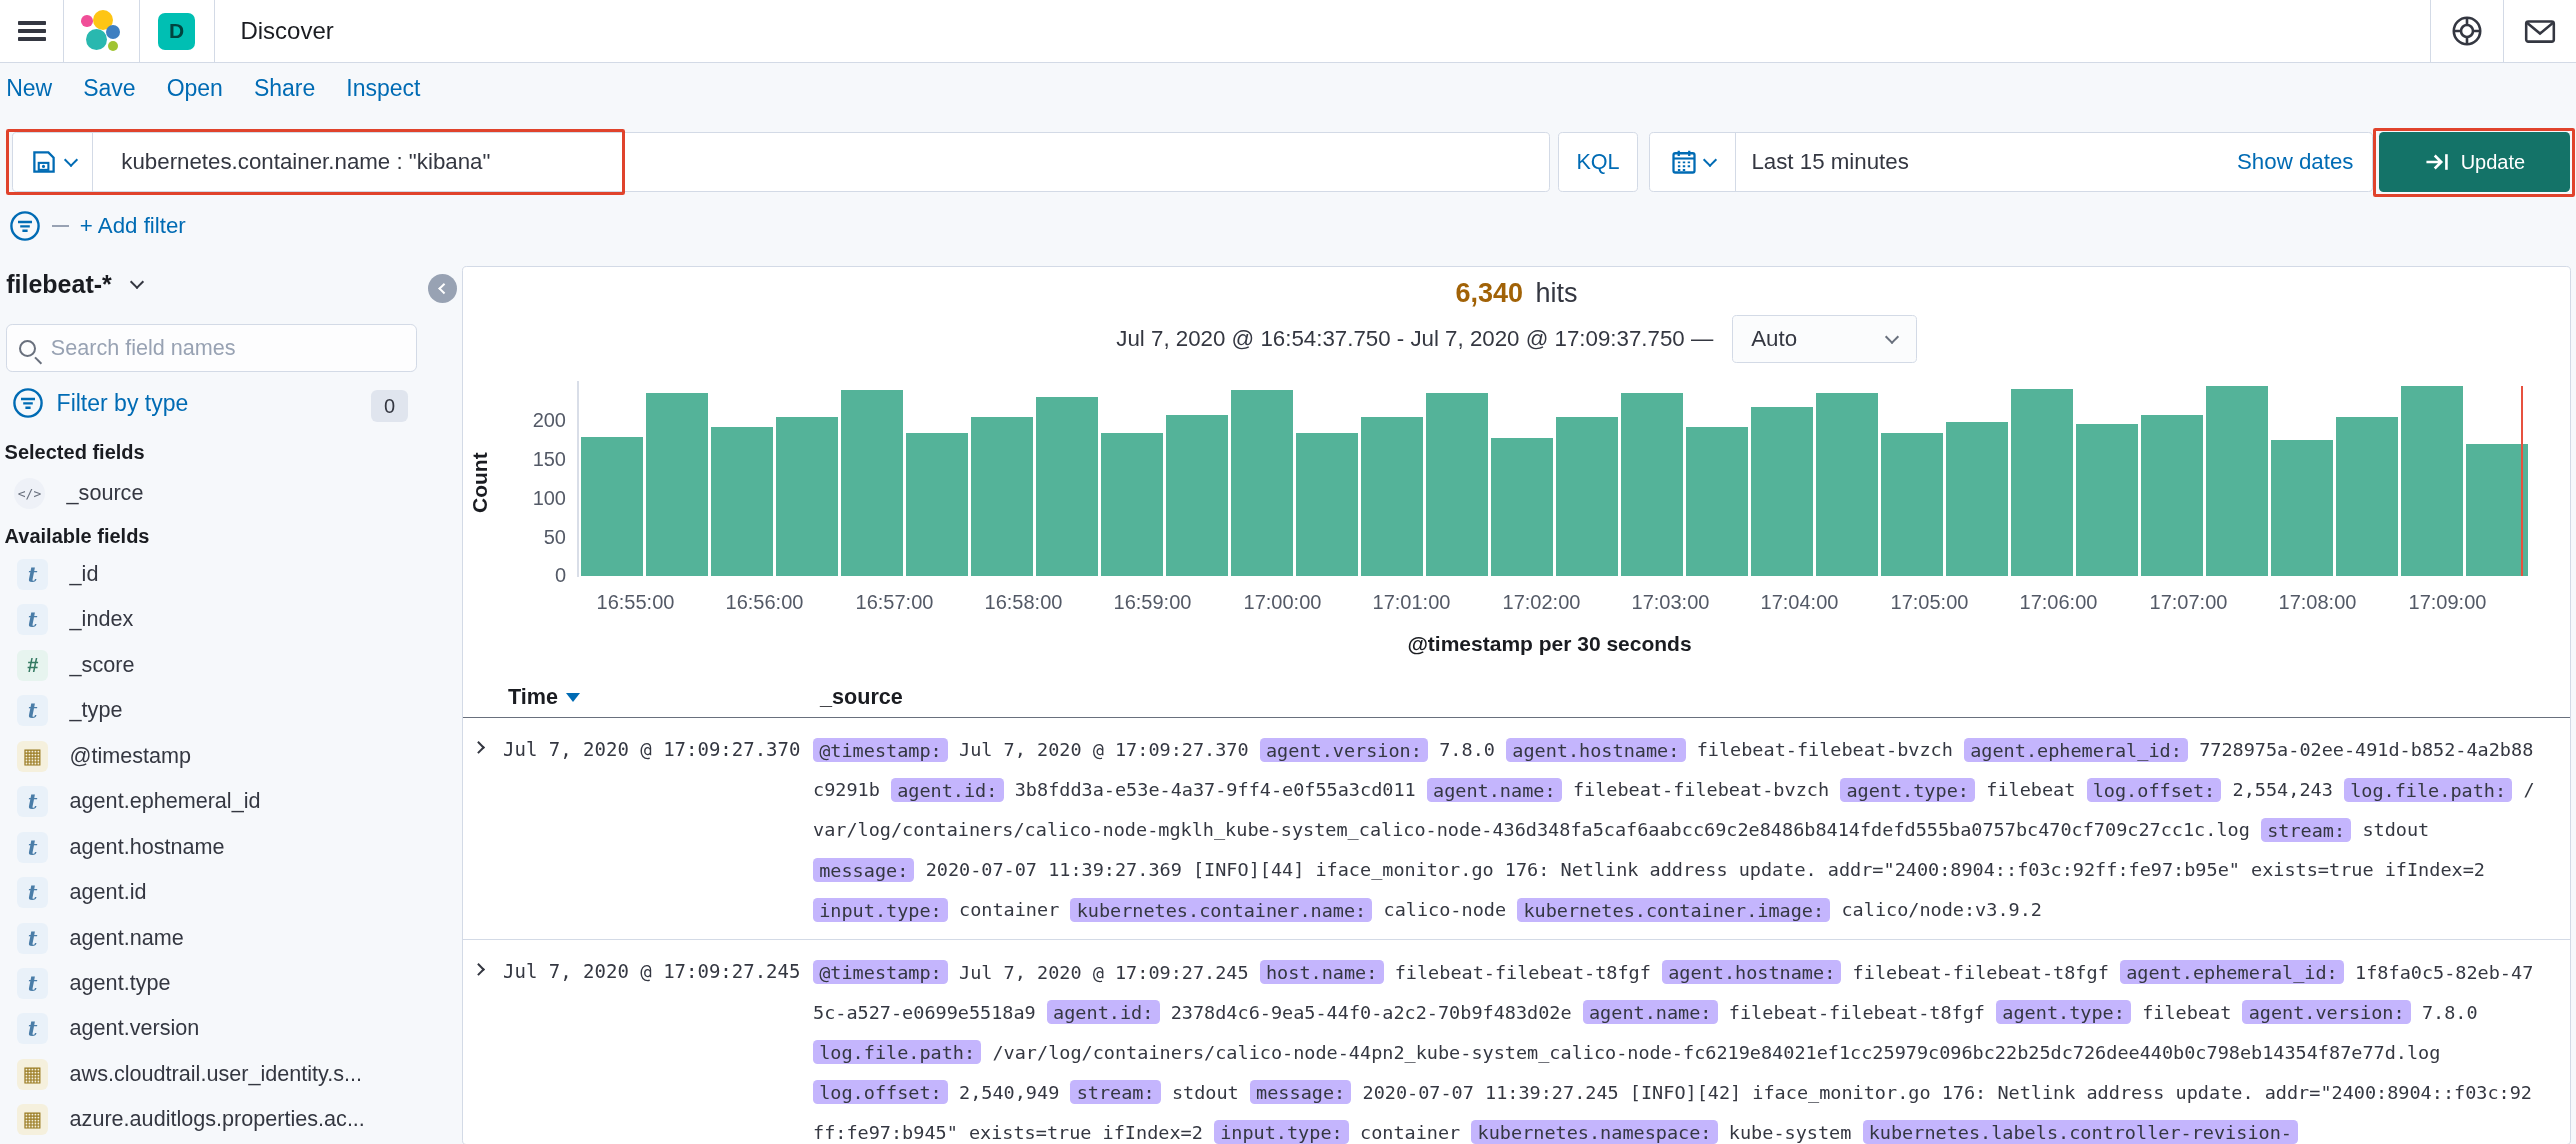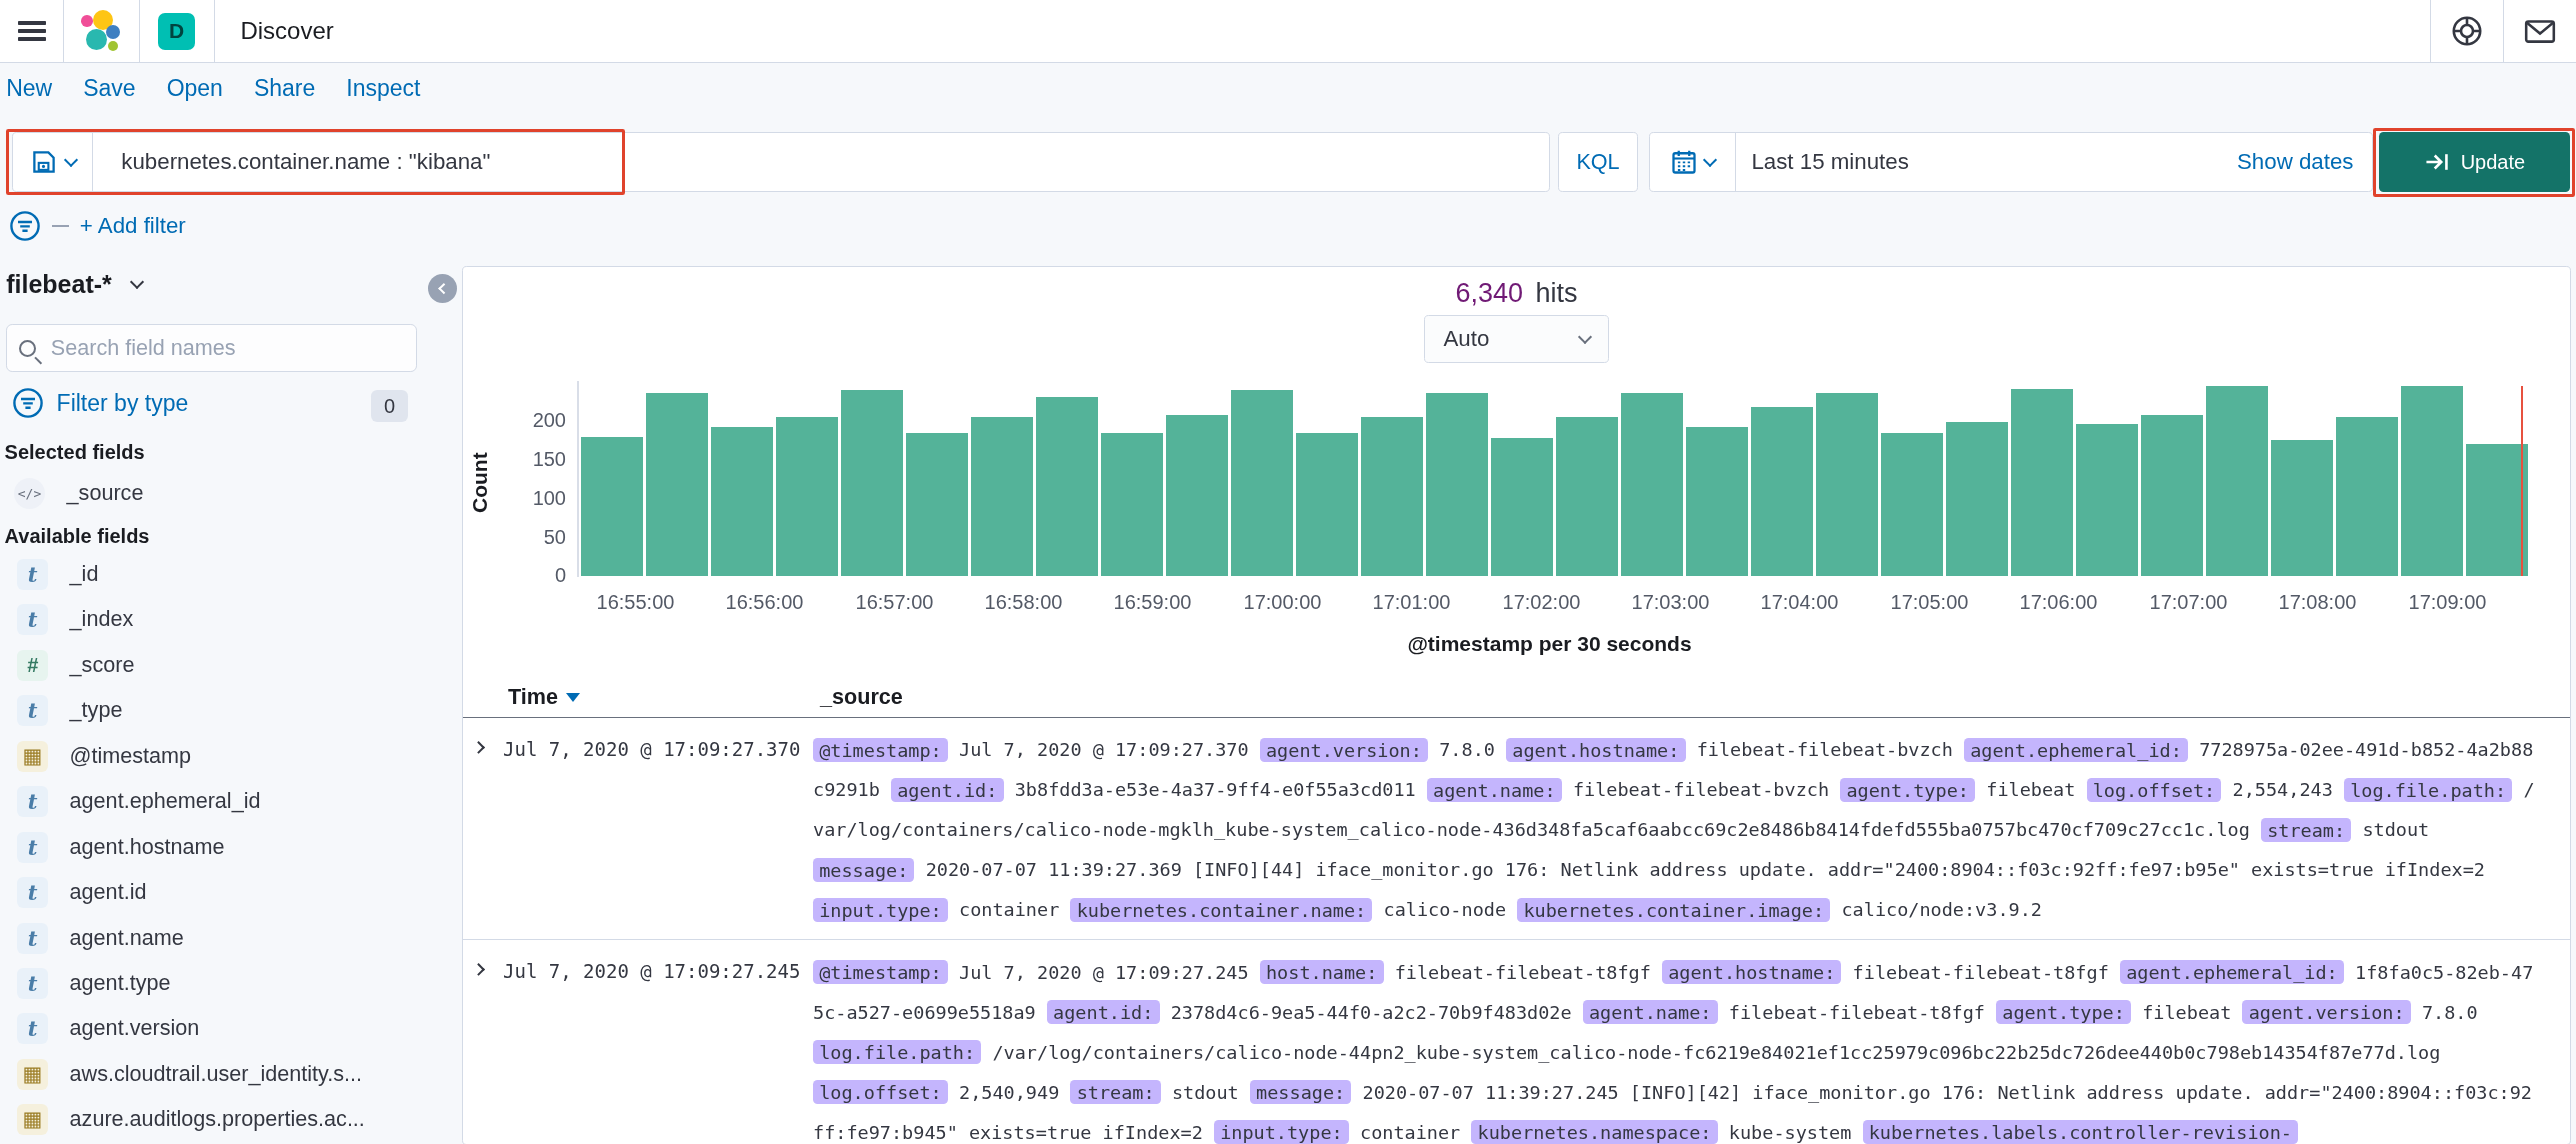--- a/index.html
+++ b/index.html
@@ -81,21 +81,21 @@
   .fb-t    { background:#e9f1f9; color:#4a7da8; font-family:"DejaVu Serif", serif; font-style:italic; font-size:21px; font-weight:bold;}
   .fb-num  { background:#e7f4ef; color:#357a63; font-size:20px; font-style:italic; font-weight:bold;}
   .fb-date { background:#f5f0dd; color:#9a7b22; font-size:21px; }
   .fb-src  { background:#eef1f7; color:#69707d; border-radius:50%; font-family:"DejaVu Sans Mono", monospace; font-size:13px; margin-left:14px;}
   .fname { font-size:21.6px; color:#343741; white-space:nowrap; }
 
   
   #panel { position:absolute; left:462px; top:266px; width:2109px; height:879px;
     background:#fff; border:0.8px solid #d3dae6; border-radius:4.6px; overflow:hidden; }
   #hits-row { position:absolute; top:10.8px; left:0; width:100%; text-align:center; }
-  #hits-count { font-size:27px; font-weight:normal; color:#701a75; }
+  #hits-count { font-size:27px; font-weight:bold; color:#a16207; }
   #hits-label { font-size:27px; color:#343741; margin-left:9.2px;}
   #subtitle-row { position:absolute; top:48px; left:0; width:100%; display:flex; align-items:center; justify-content:center; gap:18.5px;}
   #subtitle-text { font-size:22.3px; color:#343741; }
   #interval-select { width:185px; height:48px; border:0.8px solid #d3dae6; border-radius:4.6px; background:#fbfcfd;
     display:flex; align-items:center; padding:0 18.5px; font-size:22.3px; color:#343741; cursor:pointer;}
   #interval-select .chv { margin-left:auto; }
 
   
   #ylabel { position:absolute; left:4.6px; top:154px; height:123px; writing-mode:vertical-rl; transform:rotate(180deg);
     display:flex; align-items:center; justify-content:center; font-size:21px; font-weight:bold; color:#1a1c21;}
@@ -307,20 +307,21 @@
       <span class="fname">azure.auditlogs.properties.ac...</span>
     </div>
   </div>
 
 <div id="panel">
   <div id="hits-row">
     <span id="hits-count">6,340</span>
     <span id="hits-label">hits</span>
   </div>
   <div id="subtitle-row">
+    <span id="subtitle-text">Jul 7, 2020 @ 16:54:37.750 - Jul 7, 2020 @ 17:09:37.750 —</span>
     <div id="interval-select">
       <span>Auto</span>
       <span class="chv chv-down"></span>
     </div>
   </div>
 
   <div id="ylabel">Count</div>
   <div id="yticks">
       <span class="ytick" style="top: 297px;">0</span>
       <span class="ytick" style="top: 259px;">50</span>

